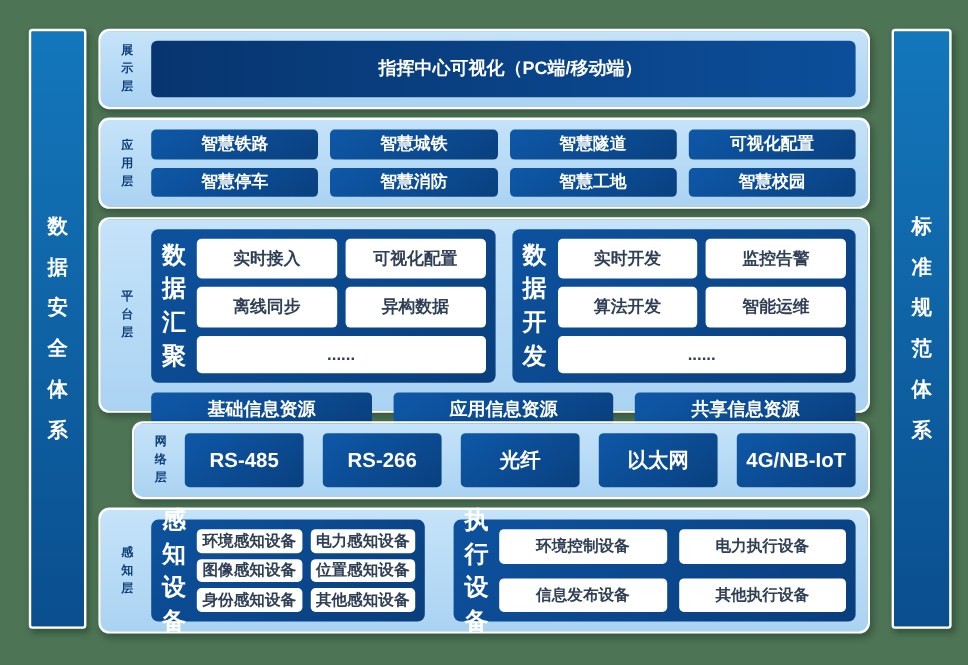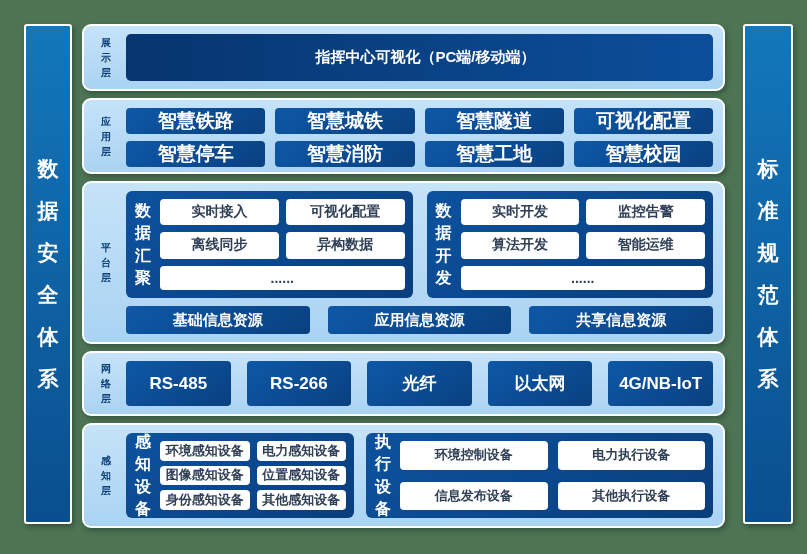--- a/index.html
+++ b/index.html
@@ -18,21 +18,21 @@
     position:absolute;top:24px;height:500px;
     background:linear-gradient(180deg,#1377bb 0%,#0a4e8e 100%);
     border:2px solid #ffffff;border-radius:3px;
     box-shadow:2px 3px 5px rgba(15,35,25,.4);
     display:flex;align-items:center;justify-content:center;
     box-sizing:border-box;
   }
   .side-bar.left{left:24px;width:48px;}
   .side-bar.right{left:743px;width:50px;}
   .side-bar .v-text{
-    color:#ffffff;font-size:21px;font-weight:bold;
+    color:#ffffff;font-size:17px;font-weight:bold;
     width:1.1em;word-break:break-all;text-align:center;line-height:2.0;
   }
   
   .main{
     position:absolute;left:82px;top:24px;width:643px;height:504px;
     display:flex;flex-direction:column;gap:7px;box-sizing:border-box;
   }
   .panel{
     background:linear-gradient(180deg,#c5e3f9 0%,#aad3f2 100%);
     border:2px solid #ffffff;border-radius:9px;
@@ -62,55 +62,55 @@
     background:linear-gradient(90deg,#07356f 0%,#0c4e9a 100%);
     color:#ffffff;font-size:15px;font-weight:bold;
     display:flex;align-items:center;justify-content:center;padding-left:12px;
   }
   
   .panel.application{height:76px;}
   .app-grid{
     flex:1;display:grid;grid-template-columns:repeat(4,1fr);
     grid-auto-rows:1fr;gap:7px 10px;
   }
-  .app-grid .dark-box{font-size:19px;}
+  .app-grid .dark-box{font-size:14px;}
   
   .panel.platform{height:163px;}
   .platform-body{flex:1;display:flex;flex-direction:column;gap:8px;}
   .group-row{flex:1;display:flex;gap:14px;}
   .group{
     flex:1;
     background:linear-gradient(145deg,#0d529f 0%,#093e7c 100%);
     border-radius:6px;padding:8px;box-sizing:border-box;
     display:flex;gap:8px;
   }
   .group-label{flex:0 0 18px;display:flex;align-items:center;justify-content:center;}
   .group-label .v-text{
-    color:#ffffff;font-size:16px;font-weight:bold;
+    color:#ffffff;font-size:20px;font-weight:bold;
     width:1.1em;word-break:break-all;text-align:center;line-height:1.4;
   }
   .group-items{flex:1;display:grid;grid-template-columns:1fr 1fr;gap:7px;}
   .white-box{
     background:#ffffff;border-radius:4px;
     color:#2f3f55;font-size:14px;font-weight:bold;
     display:flex;align-items:center;justify-content:center;
     box-sizing:border-box;
   }
   .span2{grid-column:1 / 3;}
   .resource-row{
     flex:0 0 28px;display:grid;grid-template-columns:repeat(3,1fr);gap:18px;
   }
   .resource-row .dark-box{font-size:15px;}
   
-  .panel.network{height:65px;}
+  .panel.network{height:65px;margin-left:28px;}
   .net-grid{flex:1;display:grid;grid-template-columns:repeat(5,1fr);gap:16px;}
   .net-grid .dark-box{font-size:17px;}
   
   .panel.perception{height:105px;}
-  .perc-row{flex:1;display:flex;gap:12px;}
+  .perc-row{flex:1;display:flex;gap:24px;}
   .group.perc-left{flex:0 0 228px;}
   .group.perc-right{flex:1;}
   .perc-left .group-items{grid-auto-rows:1fr;gap:5px 7px;}
   .perc-right .group-items{grid-auto-rows:1fr;gap:12px 10px;}
   .perc-row .white-box{font-size:13px;}
 </style>
 </head>
 <body>
 
 <div class="stage">

